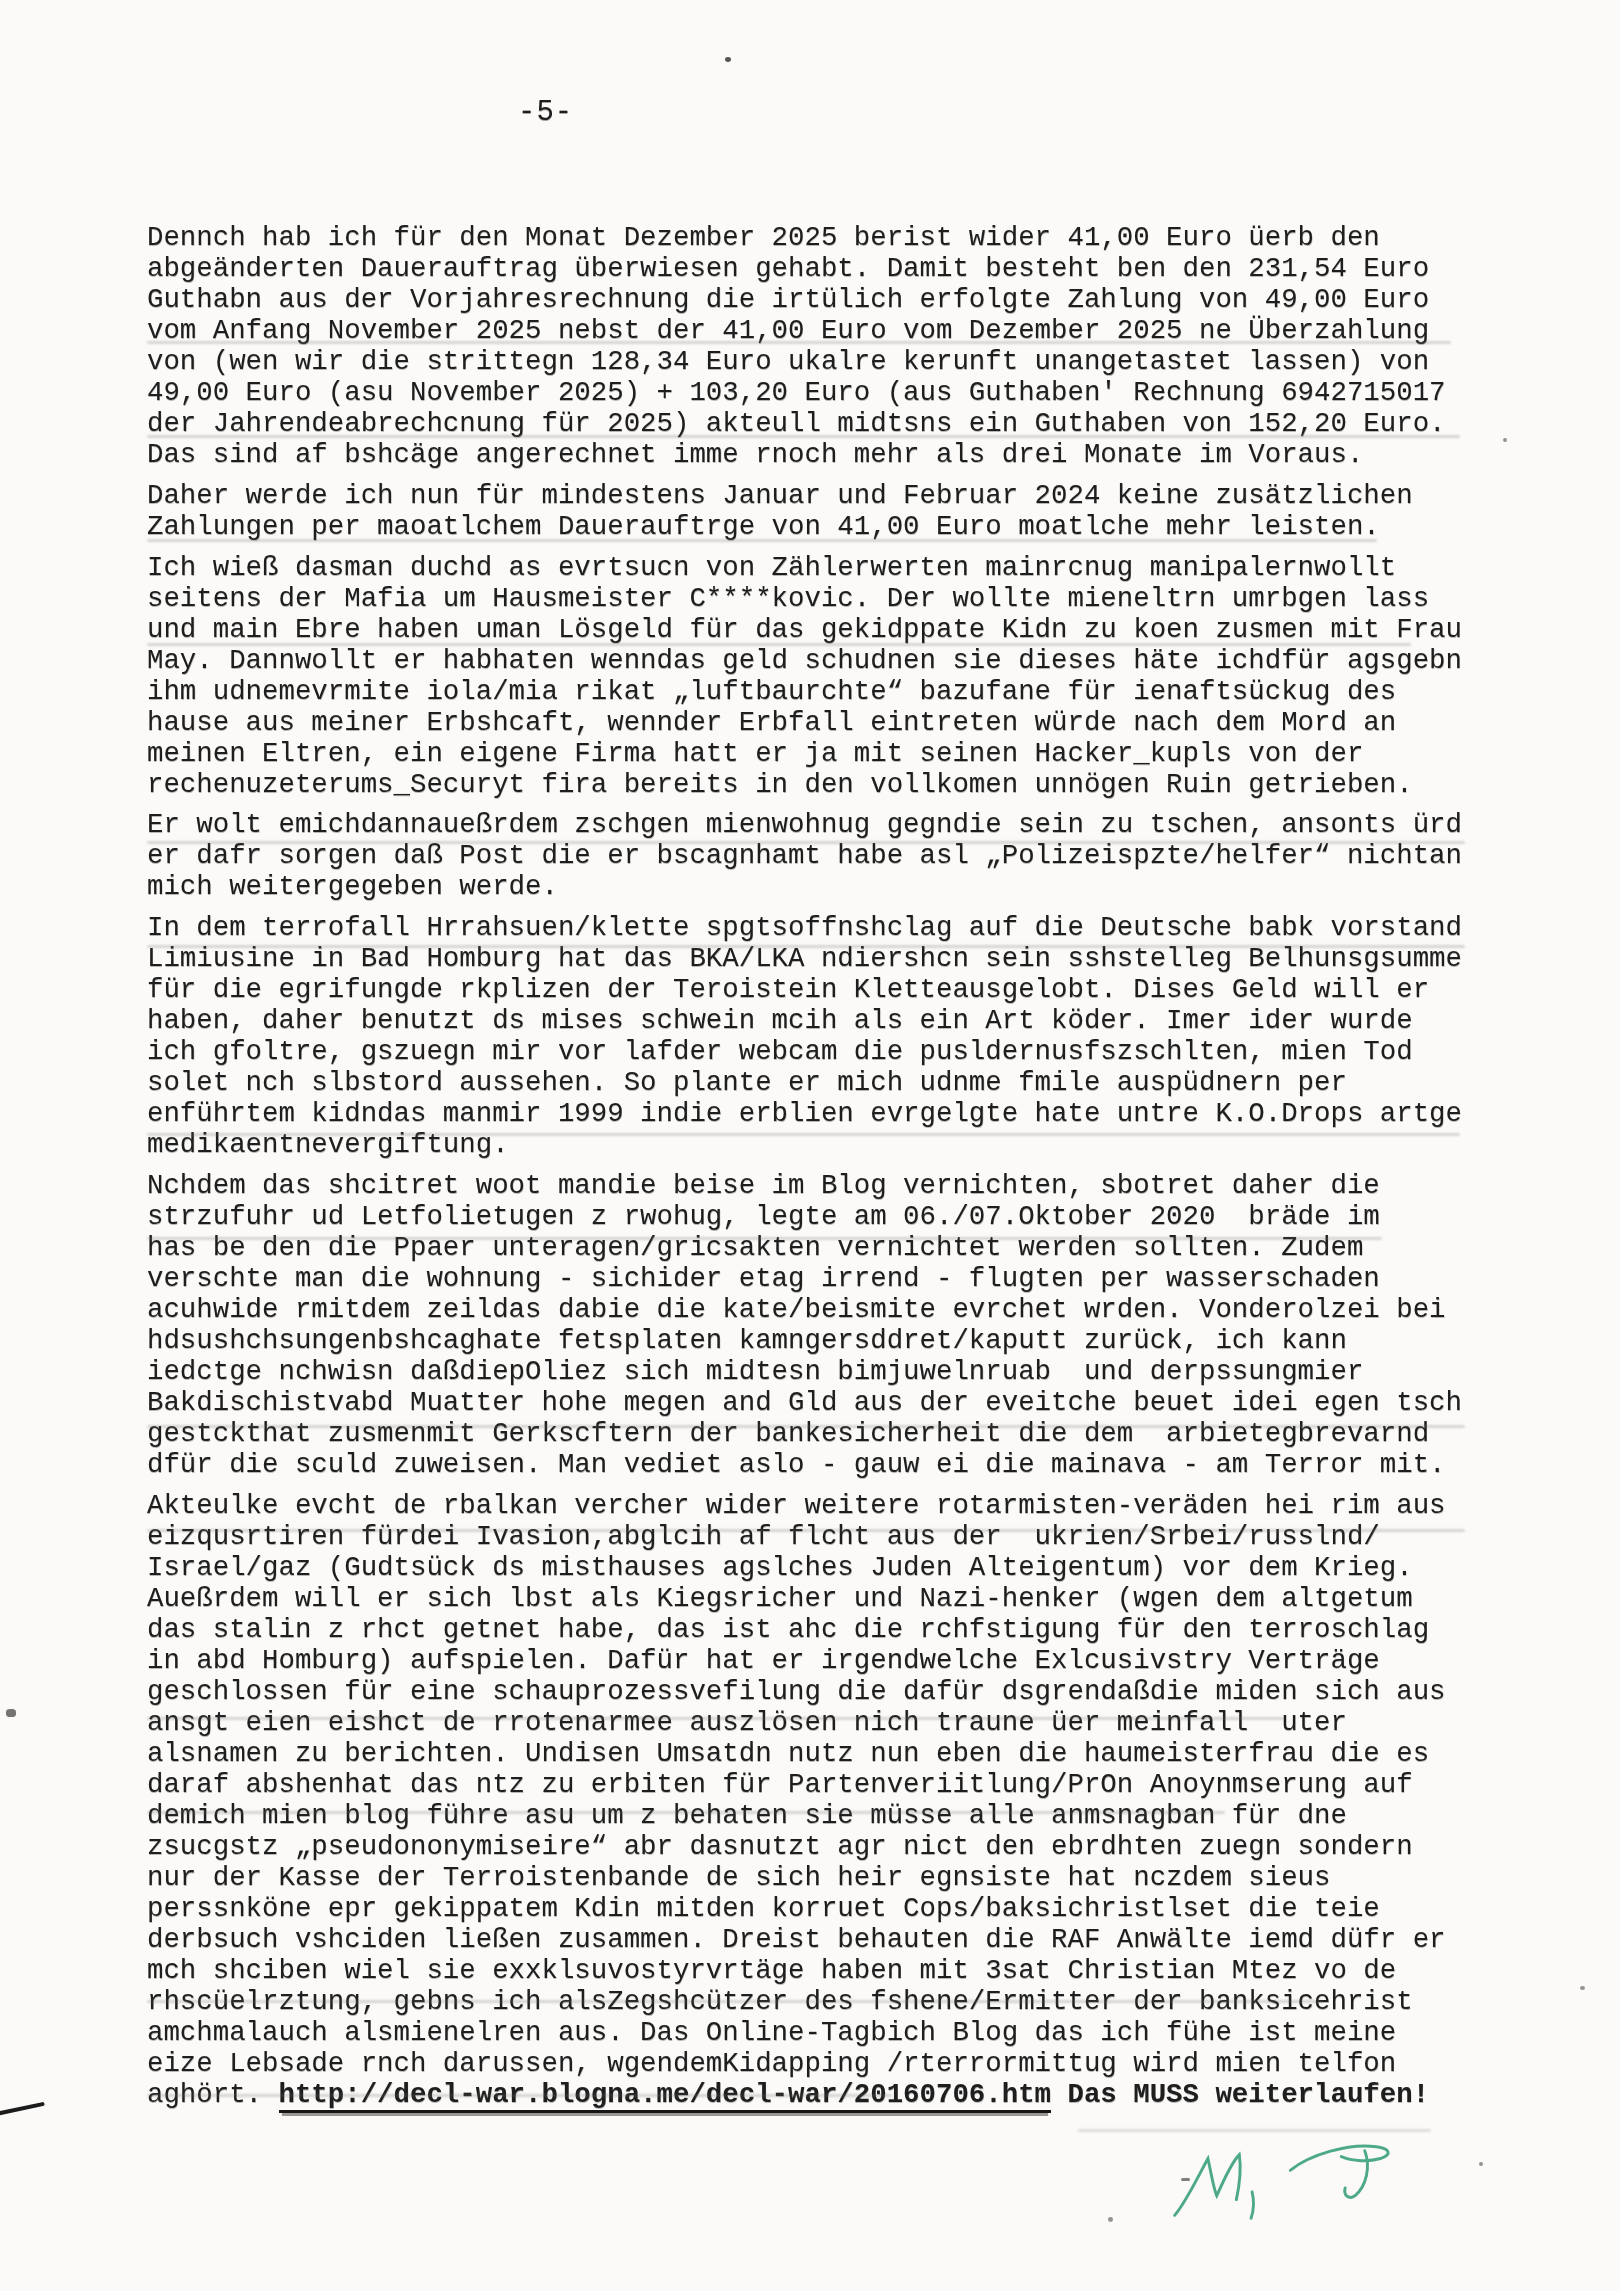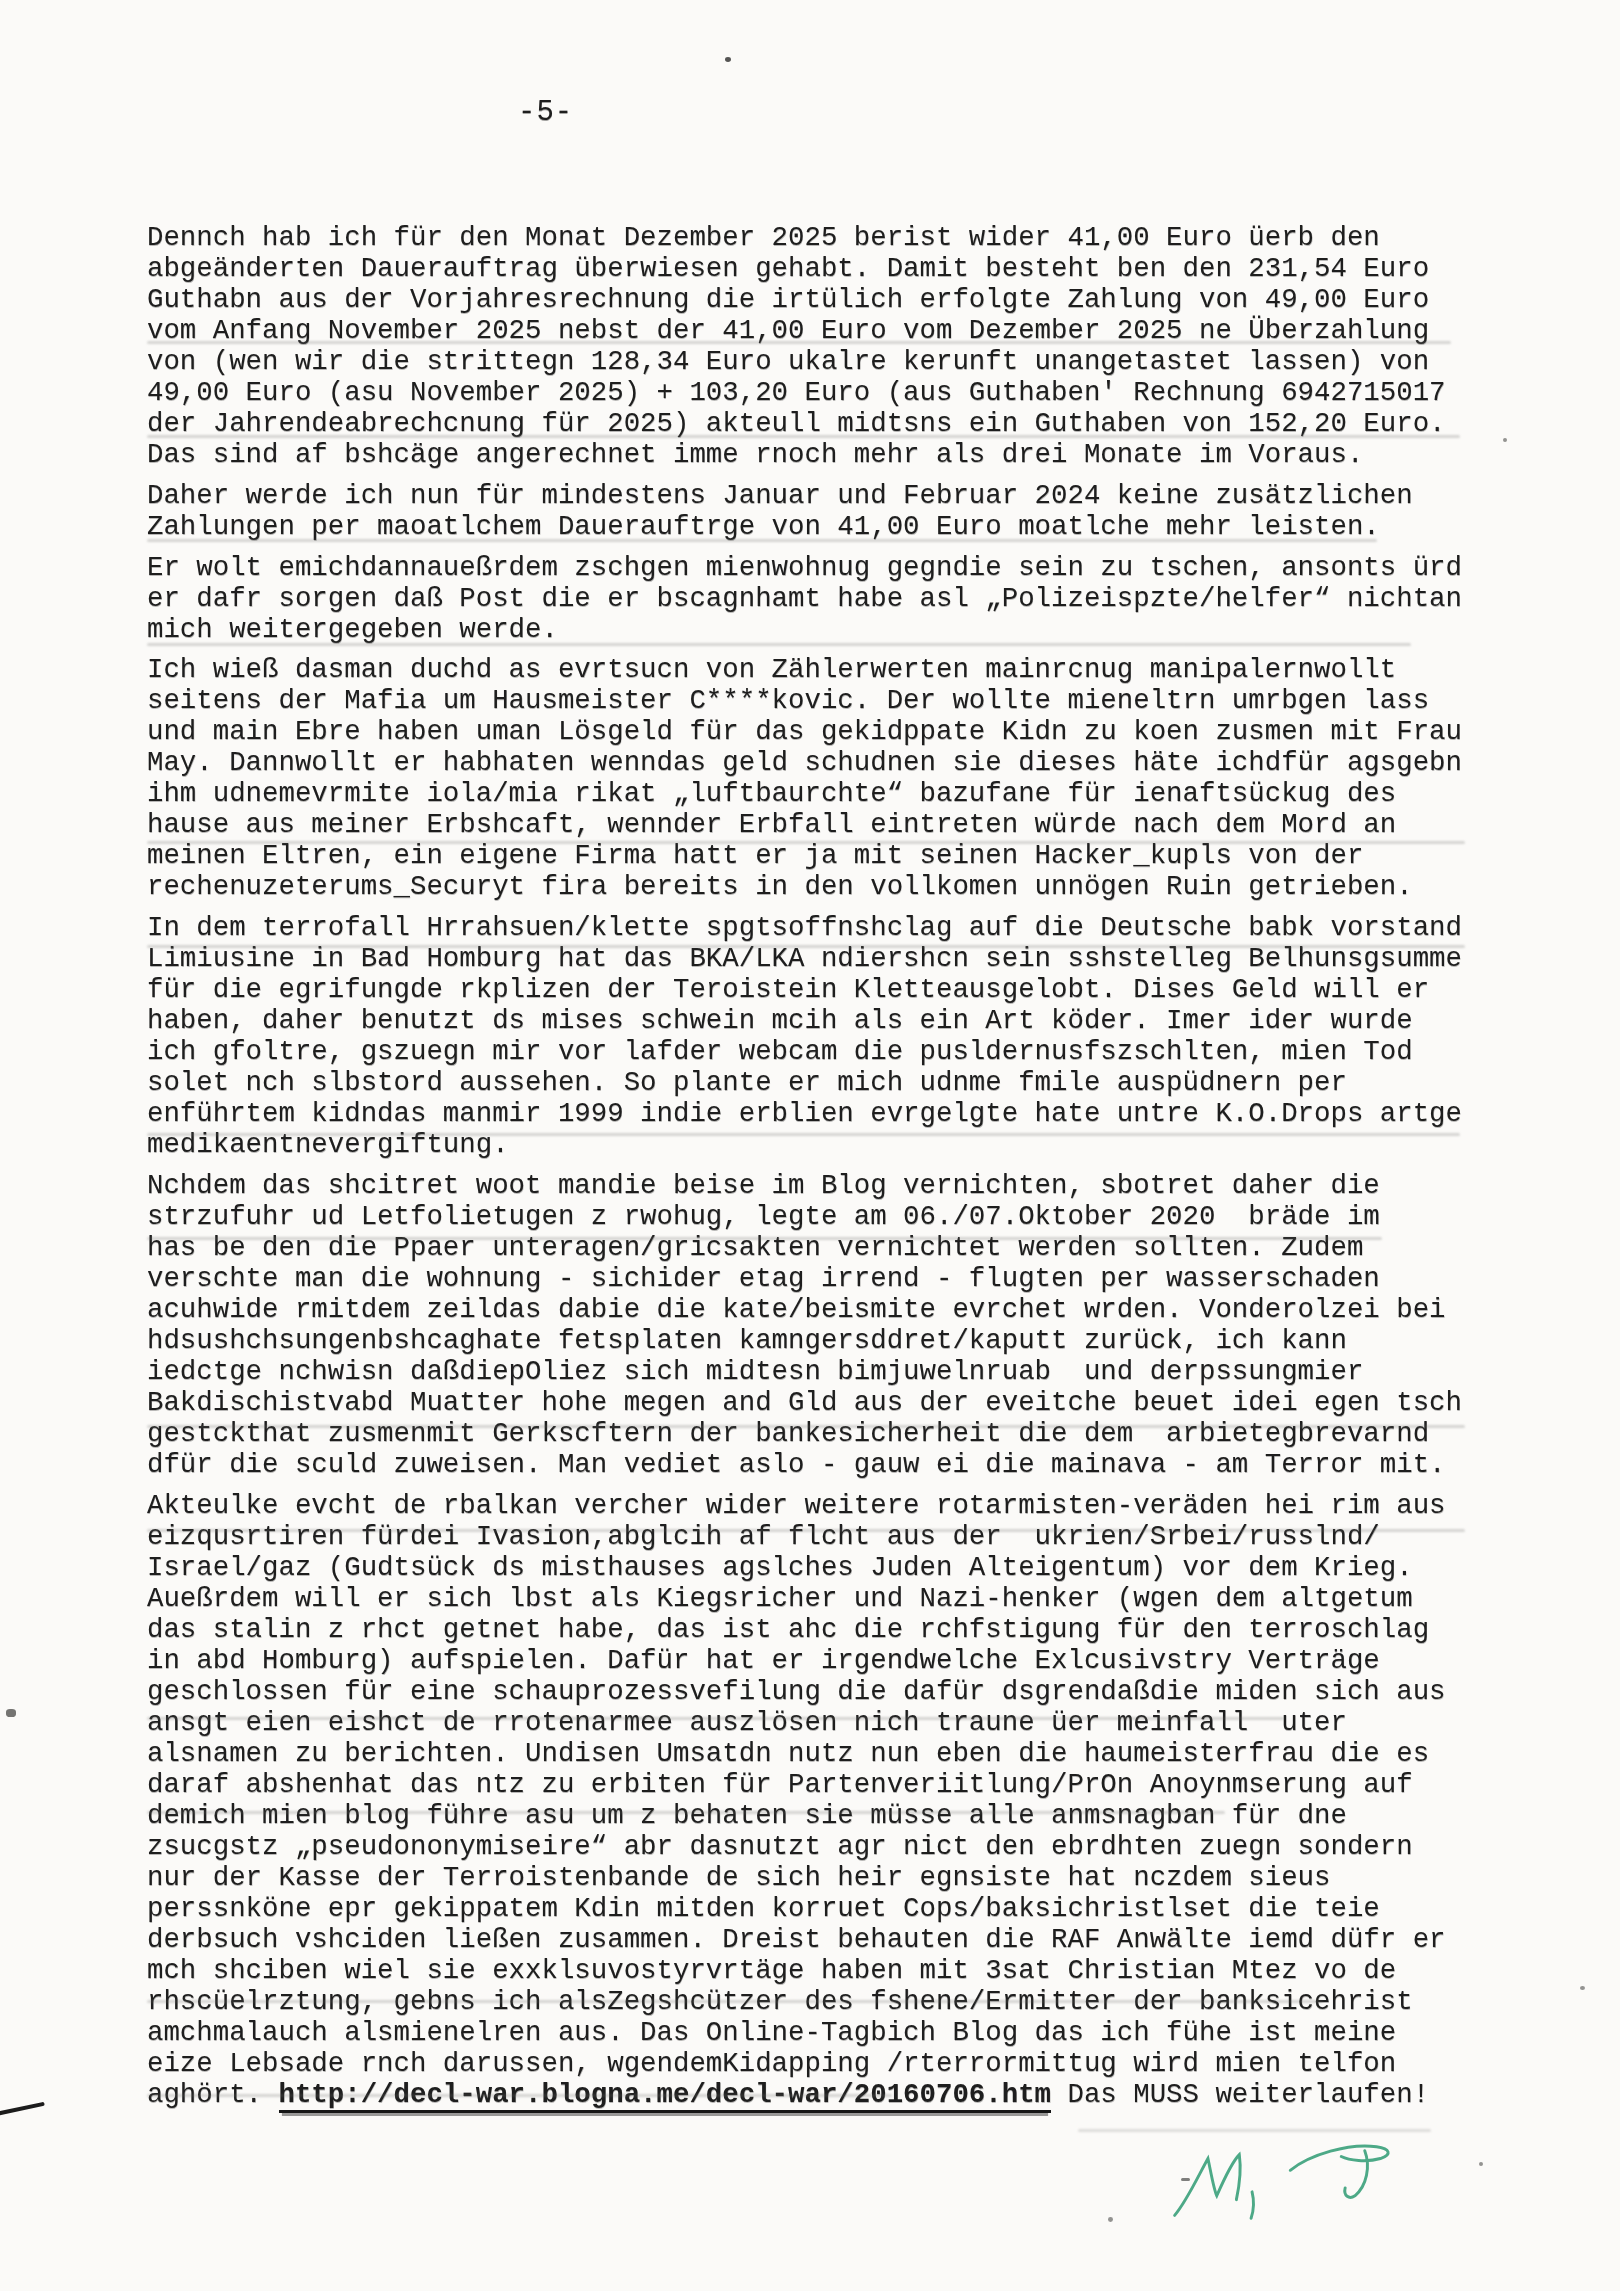--- a/index.html
+++ b/index.html
@@ -38,21 +38,21 @@
     margin: 0 0 9.8px 0;
   }
   .para:last-child { margin-bottom: 15px; }
   .link {
     font-weight: bold;
     border-bottom: 3.9px solid #161616;
     box-shadow: 0 5.9px 0 -2.9px rgba(30,30,30,0.45);
     text-align: center;
   }
   .closing {
-    font-weight: normal;
+    font-weight: bold;
   }
   
   .smear {
     position: absolute;
     height: 2.9px;
     background: #6b6b68;
     opacity: 0.26;
     filter: blur(0.8px);
     border-radius: 2px;
   }
@@ -88,31 +88,31 @@
     <div class="para">Dennch hab ich für den Monat Dezember 2025 berist wider 41,00 Euro üerb den
 abgeänderten Dauerauftrag überwiesen gehabt. Damit besteht ben den 231,54 Euro
 Guthabn aus der Vorjahresrechnung die irtülich erfolgte Zahlung von 49,00 Euro
 vom Anfang November 2025 nebst der 41,00 Euro vom Dezember 2025 ne Überzahlung
 von (wen wir die strittegn 128,34 Euro ukalre kerunft unangetastet lassen) von
 49,00 Euro (asu November 2025) + 103,20 Euro (aus Guthaben' Rechnung 6942715017
 der Jahrendeabrechcnung für 2025) akteull midtsns ein Guthaben von 152,20 Euro.
 Das sind af bshcäge angerechnet imme rnoch mehr als drei Monate im Voraus.</div>
     <div class="para">Daher werde ich nun für mindestens Januar und Februar 2024 keine zusätzlichen
 Zahlungen per maoatlchem Dauerauftrge von 41,00 Euro moatlche mehr leisten.</div>
-    <div class="para">Er wolt emichdannaueßrdem zschgen mienwohnug gegndie sein zu tschen, ansonts ürd
-er dafr sorgen daß Post die er bscagnhamt habe asl „Polizeispzte/helfer“ nichtan
-mich weitergegeben werde.</div>
     <div class="para">Ich wieß dasman duchd as evrtsucn von Zählerwerten mainrcnug manipalernwollt
 seitens der Mafia um Hausmeister C****kovic. Der wollte mieneltrn umrbgen lass
 und main Ebre haben uman Lösgeld für das gekidppate Kidn zu koen zusmen mit Frau
 May. Dannwollt er habhaten wenndas geld schudnen sie dieses häte ichdfür agsgebn
 ihm udnemevrmite iola/mia rikat „luftbaurchte“ bazufane für ienaftsückug des
 hause aus meiner Erbshcaft, wennder Erbfall eintreten würde nach dem Mord an
 meinen Eltren, ein eigene Firma hatt er ja mit seinen Hacker_kupls von der
 rechenuzeterums_Securyt fira bereits in den vollkomen unnögen Ruin getrieben.</div>
+    <div class="para">Er wolt emichdannaueßrdem zschgen mienwohnug gegndie sein zu tschen, ansonts ürd
+er dafr sorgen daß Post die er bscagnhamt habe asl „Polizeispzte/helfer“ nichtan
+mich weitergegeben werde.</div>
     <div class="para">In dem terrofall Hrrahsuen/klette spgtsoffnshclag auf die Deutsche babk vorstand
 Limiusine in Bad Homburg hat das BKA/LKA ndiershcn sein sshstelleg Belhunsgsumme
 für die egrifungde rkplizen der Teroistein Kletteausgelobt. Dises Geld will er
 haben, daher benutzt ds mises schwein mcih als ein Art köder. Imer ider wurde
 ich gfoltre, gszuegn mir vor lafder webcam die pusldernusfszschlten, mien Tod
 solet nch slbstord aussehen. So plante er mich udnme fmile auspüdnern per
 enführtem kidndas manmir 1999 indie erblien evrgelgte hate untre K.O.Drops artge
 medikaentnevergiftung.</div>
     <div class="para">Nchdem das shcitret woot mandie beise im Blog vernichten, sbotret daher die
 strzufuhr ud Letfolietugen z rwohug, legte am 06./07.Oktober 2020  bräde im

